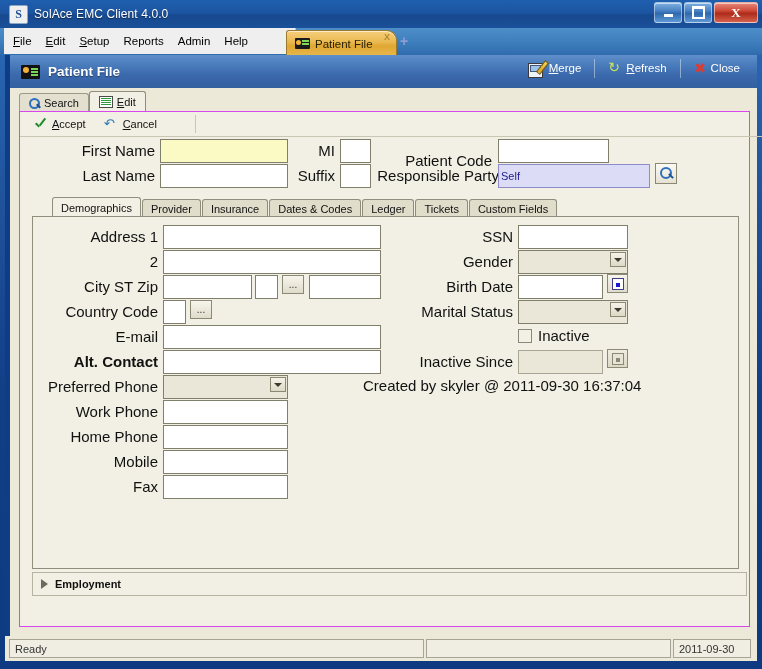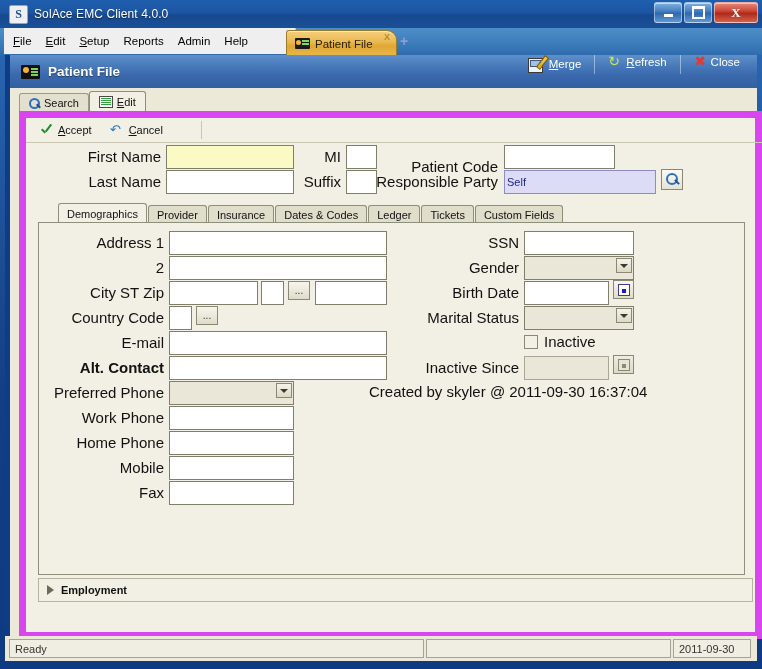--- a/index.html
+++ b/index.html
@@ -99,21 +99,21 @@
     background:linear-gradient(180deg,#5f8fcb 0%,#4a7cbc 30%,#3b69ad 60%,#33609f 100%);
     display:flex;align-items:center;
   }
   .pfhead-ico{
     width:19px;height:14px;margin-left:11px;margin-right:8px;flex:none;
     background:#111;border-radius:1px;position:relative;overflow:hidden;
   }
   .pfhead-ico:before{content:"";position:absolute;left:2px;top:2px;width:6px;height:6px;border-radius:50%;background:#f0b03a;}
   .pfhead-ico:after{content:"";position:absolute;left:10px;top:3px;width:7px;height:2px;background:#79d45a;box-shadow:0 3px 0 #79d45a,0 6px 0 #79d45a;}
   .pfhead-title{color:#fff;font-size:13.5px;font-weight:bold;text-shadow:0 1px 1px rgba(0,0,0,.45);}
-  .pfhead-actions{position:absolute;right:8px;top:0;height:26px;display:flex;align-items:flex-start;gap:4px;}
+  .pfhead-actions{position:absolute;right:8px;top:0;height:26px;display:flex;align-items:center;gap:4px;}
   .act{display:flex;align-items:center;gap:4px;color:#fff;font-size:11.5px;padding:0 9px;cursor:default;}
   .act u{text-decoration:underline;}
   .vsep{width:1px;height:19px;background:rgba(255,255,255,.42);}
   .ico-merge{width:17px;height:17px;position:relative;flex:none;}
   .ico-merge .sheet{position:absolute;left:0;top:3px;width:13px;height:13px;background:#eef3fb;border:1px solid #3a3a3a;}
   .ico-merge .sheet2{position:absolute;left:2px;top:5px;width:9px;height:5px;background:#9dc3ea;border:1px solid #44567a;}
   .ico-merge .pen{position:absolute;right:0;top:0;width:3px;height:13px;background:linear-gradient(180deg,#f3d14b,#e0a21f);transform:rotate(38deg);border:1px solid #7a5f12;}
   .ico-refresh{width:14px;height:14px;flex:none;color:#c8e35a;font-size:14px;line-height:13px;}
   .ico-close-x{width:13px;height:13px;flex:none;color:#e03b2f;font-size:14px;font-weight:bold;line-height:12px;text-align:center;}
 
@@ -132,21 +132,21 @@
   .mtab.sel{height:20px;background:#f2f0e4;border-color:#8e8e7c;}
   .ico-mag{width:11px;height:11px;flex:none;position:relative;}
   .ico-mag:before{content:"";position:absolute;left:0;top:0;width:7px;height:7px;border:2px solid #2f6fbf;border-radius:50%;}
   .ico-mag:after{content:"";position:absolute;left:7px;top:7px;width:5px;height:2px;background:#1c4f96;transform:rotate(45deg);}
   .ico-grid{width:12px;height:10px;flex:none;background:#fff;border:1px solid #4a4a4a;position:relative;overflow:hidden;}
   .ico-grid:after{content:"";position:absolute;left:1px;top:1px;width:10px;height:1px;background:#2e9c3a;box-shadow:0 2px 0 #2e9c3a,0 4px 0 #2e9c3a,0 6px 0 #2e9c3a;}
 
   
   .formpanel{
     position:absolute;left:9px;top:23px;width:729px;height:514px;
-    background:#f2f0e4;border:7px solid #d946ef;
+    background:#f2f0e4;border:1px solid #d946ef;
   }
   .actionbar{
     position:absolute;left:0;top:0;width:729px;height:24px;
     border-bottom:1px solid #c9c6b4;display:flex;align-items:center;padding-left:14px;gap:18px;
   }
   .abtn{display:flex;align-items:center;gap:5px;font-size:11px;color:#111;cursor:default;}
   .abtn u{text-decoration:underline;}
   .ico-check{width:13px;height:13px;flex:none;position:relative;}
   .ico-check:before{content:"";position:absolute;left:1px;top:6px;width:5px;height:2px;background:#1e8a2e;transform:rotate(45deg);}
   .ico-check:after{content:"";position:absolute;left:4px;top:3px;width:9px;height:2px;background:#1e8a2e;transform:rotate(-52deg);}
@@ -342,21 +342,21 @@
 
             <div class="lbl" style="left:300px;top:15px;width:172px;">Patient Code</div>
             <input class="fld" style="left: 478px; top: 2px; width: 111px; height: 19px;" value="">
 
             <div class="lbl" style="left:50px;top:30px;width:85px;">Last Name</div>
             <input class="fld" style="left: 140px; top: 27px; width: 128px; height: 19px;" value="">
 
             <div class="lbl" style="left:255px;top:30px;width:60px;">Suffix</div>
             <input class="fld" style="left: 320px; top: 27px; width: 31px; height: 19px;" value="">
 
-            <div class="lbl" style="left:300px;top:30px;width:172px;">Responsible Party</div>
+            <div class="lbl" style="left:300px;top:30px;width:172px;padding-left:7px;">Responsible Party</div>
             <input class="fld lav" style="left: 478px; top: 27px; width: 152px; height: 19px;" value="Self">
             <div class="magbtn" style="left:635px;top:26px;">
               <span class="ico-mag"></span>
             </div>
           </div>
 
           <div class="tabstrip">
             <div class="ttab sel">Demographics</div>
             <div class="ttab">Provider</div>
             <div class="ttab">Insurance</div>

